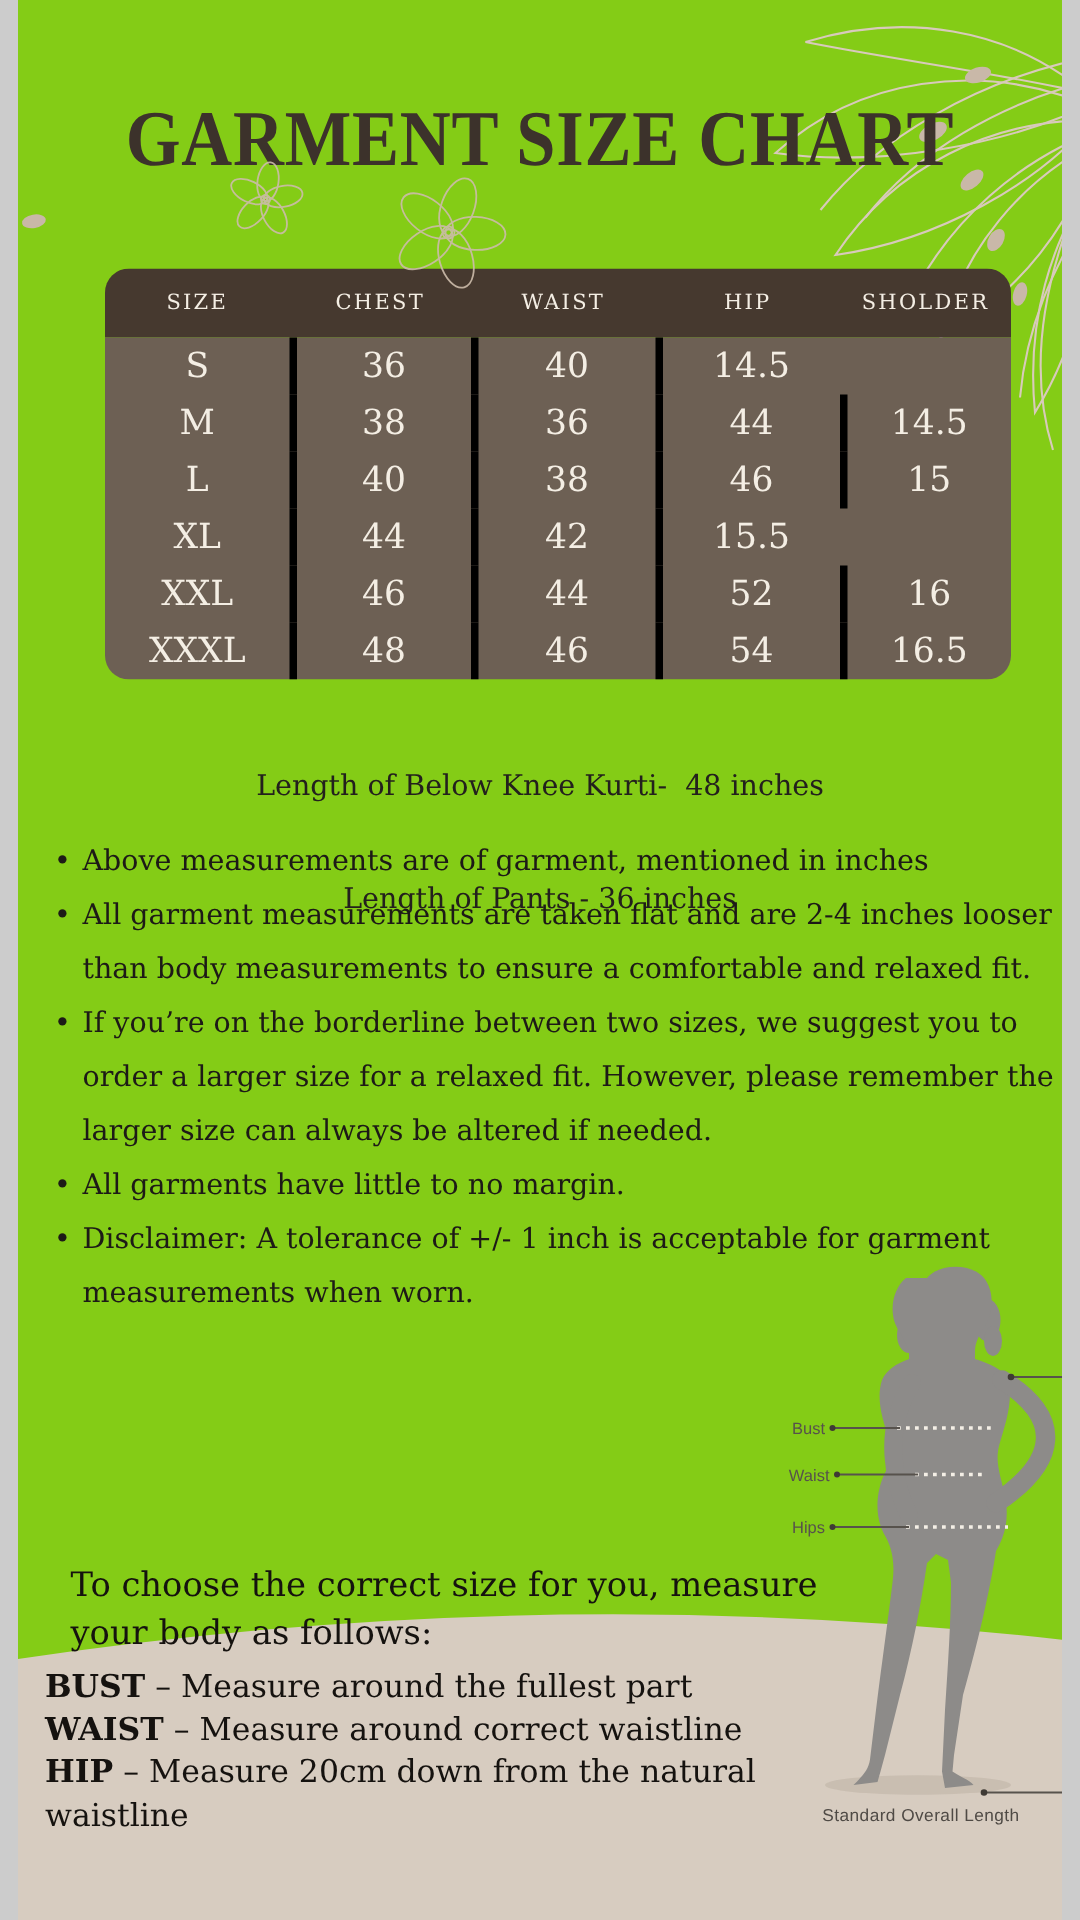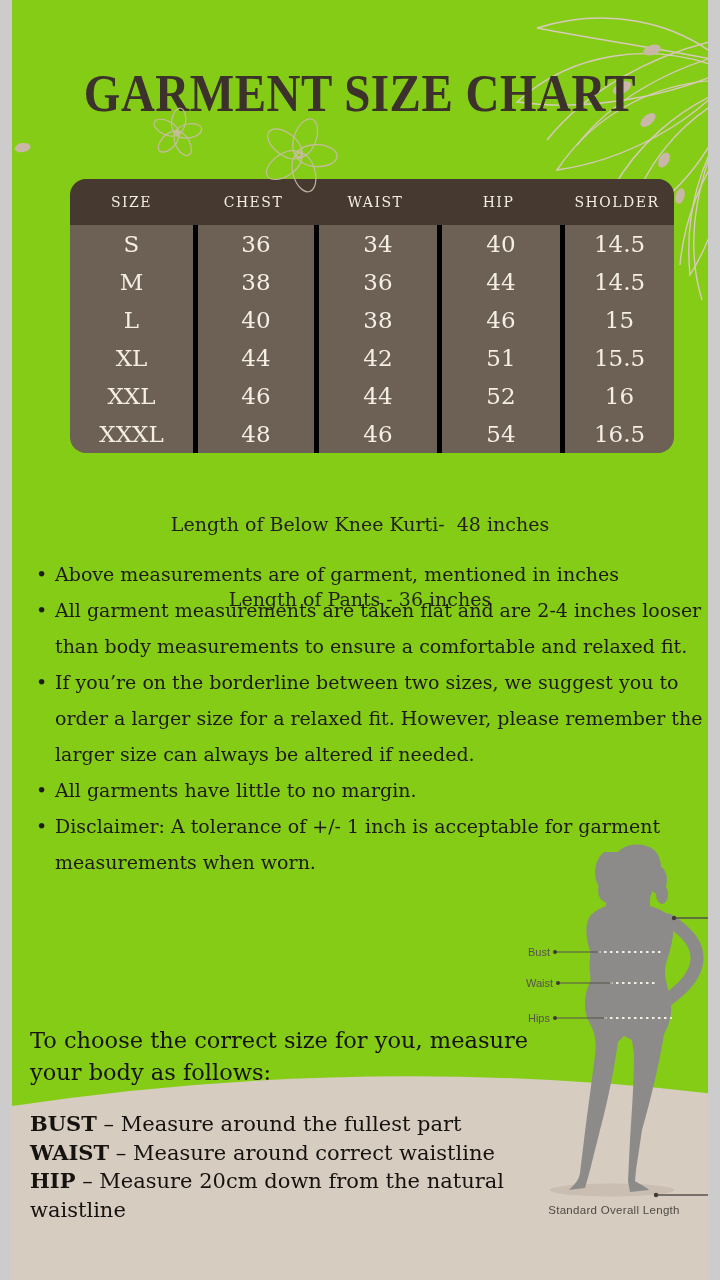--- a/index.html
+++ b/index.html
@@ -46,21 +46,21 @@
   }
 
   
   .notes{position:absolute;left:24px;top:556px;width:668px;margin:0;padding:0;list-style:none;}
   .notes li{position:relative;padding-left:19px;font-size:19px;line-height:36px;color:#1d1a17;}
   .notes li::before{content:"\2022";position:absolute;left:0;top:0;font-size:19px;}
 
   
   .guide-intro{
     position:absolute;left:18px;top:1024px;width:520px;
-    font-size:22.5px;line-height:32px;color:#15120f;margin:0;
+    font-size:22.5px;line-height:32px;color:#15120f;margin:17px;
   }
   .guide-items{position:absolute;left:18px;top:1110px;width:478px;font-size:21px;line-height:28.5px;color:#15120f;}
   .guide-items .b{font-weight:bold;}
 
   
   .fig-label{font-family:"Liberation Sans",sans-serif;font-size:11px;fill:#57524c;}
   .fig-caption{font-family:"Liberation Sans",sans-serif;font-size:11.5px;fill:#4f4a45;letter-spacing:.3px;}
 </style>
 </head>
 <body>
@@ -101,21 +101,20 @@
       <span>SIZE</span>
       <span>CHEST</span>
       <span>WAIST</span>
       <span>HIP</span>
       <span>SHOLDER</span>
     </div>
     <div class="tbody">
       <div class="trow">
         <span>S</span>
           <span>36</span>
-          <span>34</span>
           <span>40</span>
           <span>14.5</span>
       </div>
       <div class="trow">
         <span>M</span>
           <span>38</span>
           <span>36</span>
           <span>44</span>
           <span>14.5</span>
       </div>
@@ -123,21 +122,20 @@
         <span>L</span>
           <span>40</span>
           <span>38</span>
           <span>46</span>
           <span>15</span>
       </div>
       <div class="trow">
         <span>XL</span>
           <span>44</span>
           <span>42</span>
-          <span>51</span>
           <span>15.5</span>
       </div>
       <div class="trow">
         <span>XXL</span>
           <span>46</span>
           <span>44</span>
           <span>52</span>
           <span>16</span>
       </div>
       <div class="trow">

